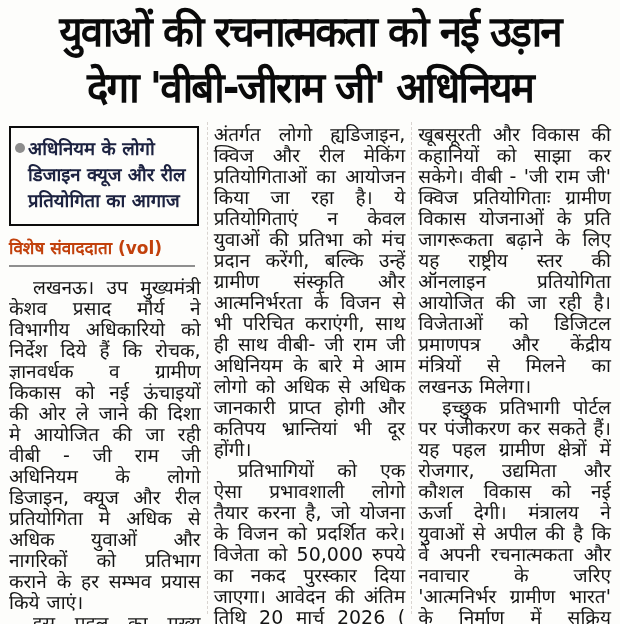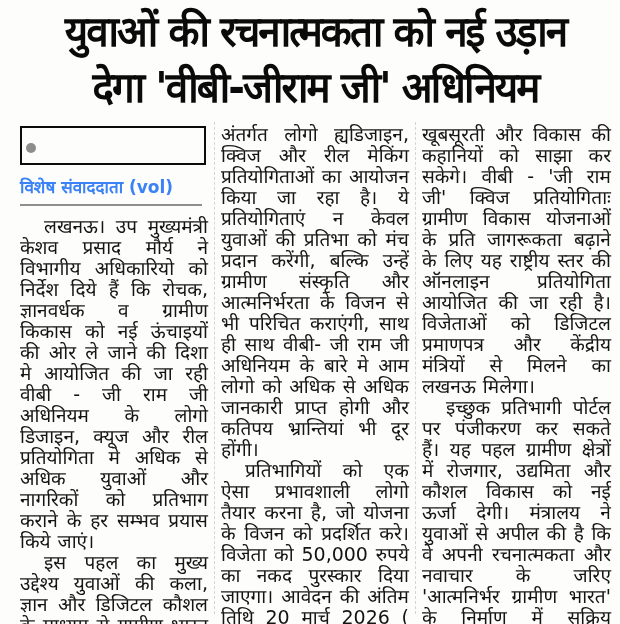--- a/index.html
+++ b/index.html
@@ -6,21 +6,21 @@
   body{
     width:620px;height:624px;
     background:#fdfdfb;
     font-family:"DejaVu Sans",sans-serif;
     color:#111;
     overflow:hidden;
   }
   .page{
     width:620px;height:624px;
     box-sizing:border-box;
-    padding:2px 3px 0 14px;
+    padding:2px 3px 0 3px;
     position:relative;
   }
   
   .headline{
     text-align:center;
     font-weight:bold;
     color:#0a0a0a;
     margin:2px 0 6px 0;
   }
   .headline .hl-line{
@@ -81,21 +81,21 @@
     text-align:left;
   }
   
   .byline-wrap{
     margin:4px 0 10px 0;
     text-align:left;
   }
   .byline{
     font-size:17px;
     font-weight:bold;
-    color:#3b82f6;
+    color:#c2410c;
     line-height:24px;
   }
   .byline-rule{
     height:2px;
     background:#8f8f8f;
     margin-top:5px;
     width:97%;
   }
 </style>
 </head>
@@ -107,20 +107,21 @@
     <span class="hl-line">युवाओं की रचनात्मकता को नई उड़ान</span>
     <span class="hl-line">देगा 'वीबी-जीराम जी' अधिनियम</span>
   </h1>
 
   <div class="content">
 
     <div class="col col-left">
 
       <div class="highlight-box">
         <span class="bullet-icon"></span>
+        <span class="highlight-text">अधिनियम के लोगो डिजाइन क्यूज और रील प्रतियोगिता का आगाज</span>
       </div>
 
       <div class="byline-wrap">
         <div class="byline">विशेष संवाददाता (vol)</div>
         <div class="byline-rule"></div>
       </div>
 
       <p class="body-par indent">लखनऊ। उप मुख्यमंत्री केशव प्रसाद मौर्य ने विभागीय अधिकारियो को निर्देश दिये हैं कि  रोचक, ज्ञानवर्धक  व ग्रामीण किकास को नई ऊंचाइयों की ओर ले जाने की दिशा मे आयोजित की जा रही वीबी - जी राम जी अधिनियम के लोगो डिजाइन, क्यूज और रील प्रतियोगिता मे अधिक से अधिक युवाओं और नागरिकों को प्रतिभाग कराने  के हर सम्भव प्रयास किये जाएं।</p>
       <p class="body-par indent">इस पहल का मुख्य उद्देश्य युवाओं की कला, ज्ञान और डिजिटल कौशल के माध्यम से ग्रामीण भारत की एक नई पहचान संवारना और उन्हें विकास की मुख्यधारा से जोड़ना है। अभियान के</p>
     </div>

